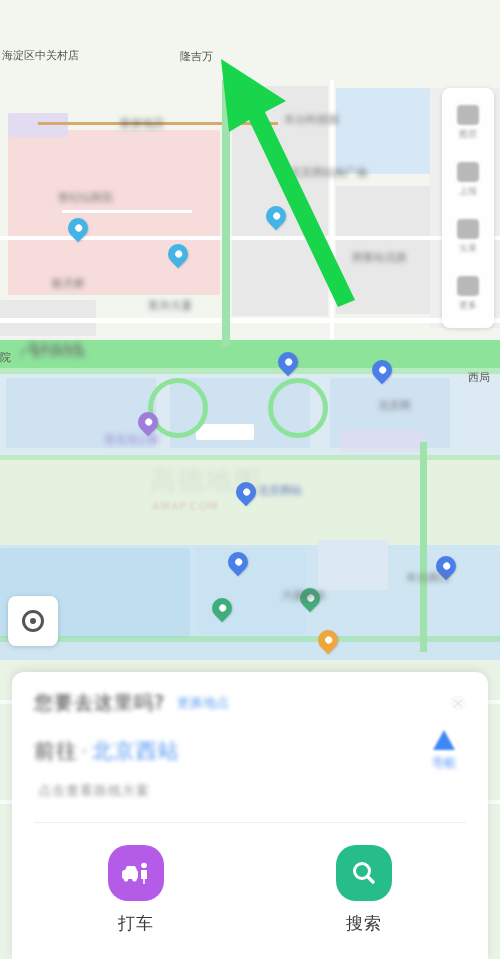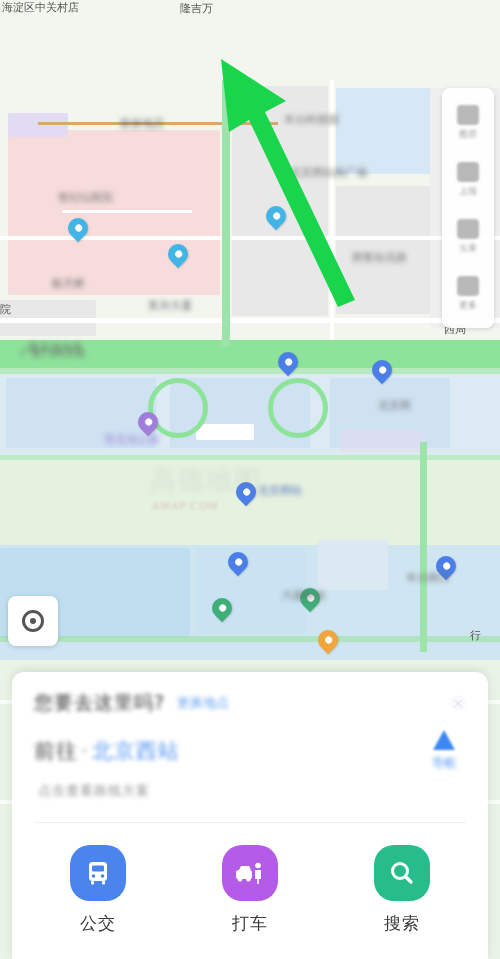--- a/index.html
+++ b/index.html
@@ -43,21 +43,21 @@
     background:transparent;
   }
 
   
   .mlabel {
     position:absolute;
     font-size:11px; color:#6b6b6b; white-space:nowrap;
     filter:blur(2.4px);
     font-family:"DejaVu Sans", sans-serif;
   }
-  .mlabel.sharp { filter:blur(0.5px); color:#555; }
+  .mlabel.sharp { filter:blur(0.5px); color:#555;margin-top:48px; }
   .mlabel.purp  { color:#9b87d6; }
   .mlabel.blue  { color:#4a63b8; }
 
   
   .pin {
     position:absolute; width:20px; height:20px; border-radius:50% 50% 50% 0;
     transform:rotate(-45deg);
     box-shadow:0 1px 2px rgba(0,0,0,.18);
   }
   .pin::after{
@@ -308,21 +308,21 @@
         <div class="mlabel" style="left: 28px; top: 340px;">莲花池东路</div>
         <div class="mlabel" style="left: 290px; top: 165px;">北京西站南广场</div>
         <div class="mlabel" style="left: 284px; top: 112px;">丰台科技园</div>
         <div class="mlabel" style="left: 352px; top: 250px;">西客站北路</div>
         <div class="mlabel" style="left: 20px; top: 346px;">广安门内大街</div>
         <div class="mlabel purp" style="left: 104px; top: 432px;">莲花池公园</div>
         <div class="mlabel blue" style="left: 258px; top: 483px;">北京西站</div>
         <div class="mlabel" style="left: 378px; top: 398px;">北京西</div>
         <div class="mlabel" style="left: 406px; top: 570px;">丰台路口</div>
         <div class="mlabel" style="left: 282px; top: 588px;">六里桥东</div>
-        <div class="mlabel sharp" style="left: 444px; top: 322px;">西局</div>
+        <div class="mlabel sharp" style="left: 468px; top: 322px;">西局</div>
         <div class="mlabel sharp" style="left: 470px; top: 628px;">行</div>
       </div>
 
     <div class="watermark">高德地图</div>
     <div class="watermark-sub">AMAP.COM</div>
   </div>
 
 
   <div class="rtools">
     <div class="rtool">
@@ -364,33 +364,20 @@
       </span>
     </div>
 
     <div class="card-row3">点击查看路线方案</div>
 
     <div class="card-sep"></div>
 
     <div class="bnav">
 
 
-      <div class="bnav-item">
-        <span class="bnav-ic" style="background:#4a84ec">
-          <svg width="28" height="28" viewBox="0 0 28 28">
-            <rect x="5" y="3" width="18" height="19" rx="3.5" fill="#fff"></rect>
-            <rect x="8" y="6.5" width="12" height="6" rx="1.3" fill="#4a84ec"></rect>
-            <circle cx="9.5" cy="17" r="1.8" fill="#4a84ec"></circle>
-            <circle cx="18.5" cy="17" r="1.8" fill="#4a84ec"></circle>
-            <rect x="7" y="22" width="3" height="3.4" rx="1" fill="#fff"></rect>
-            <rect x="18" y="22" width="3" height="3.4" rx="1" fill="#fff"></rect>
-          </svg>
-        </span>
-        <span class="bnav-tx">公交</span>
-      </div>
 
       <div class="bnav-item">
         <span class="bnav-ic" style="background:#b45ce8">
           <svg width="32" height="26" viewBox="0 0 32 26">
             <rect x="2" y="10" width="16" height="9" rx="2.6" fill="#fff"></rect>
             <path d="M5 10 L7 6 H15 L17 10 Z" fill="#fff"></path>
             <circle cx="6" cy="19.4" r="2.2" fill="#fff"></circle>
             <circle cx="14.5" cy="19.4" r="2.2" fill="#fff"></circle>
             <circle cx="24" cy="5.5" r="2.8" fill="#fff"></circle>
             <path d="M21 10 h6 v9 h-2.2 v5 h-1.6 v-5 h-2.2 z" fill="#fff"></path>

